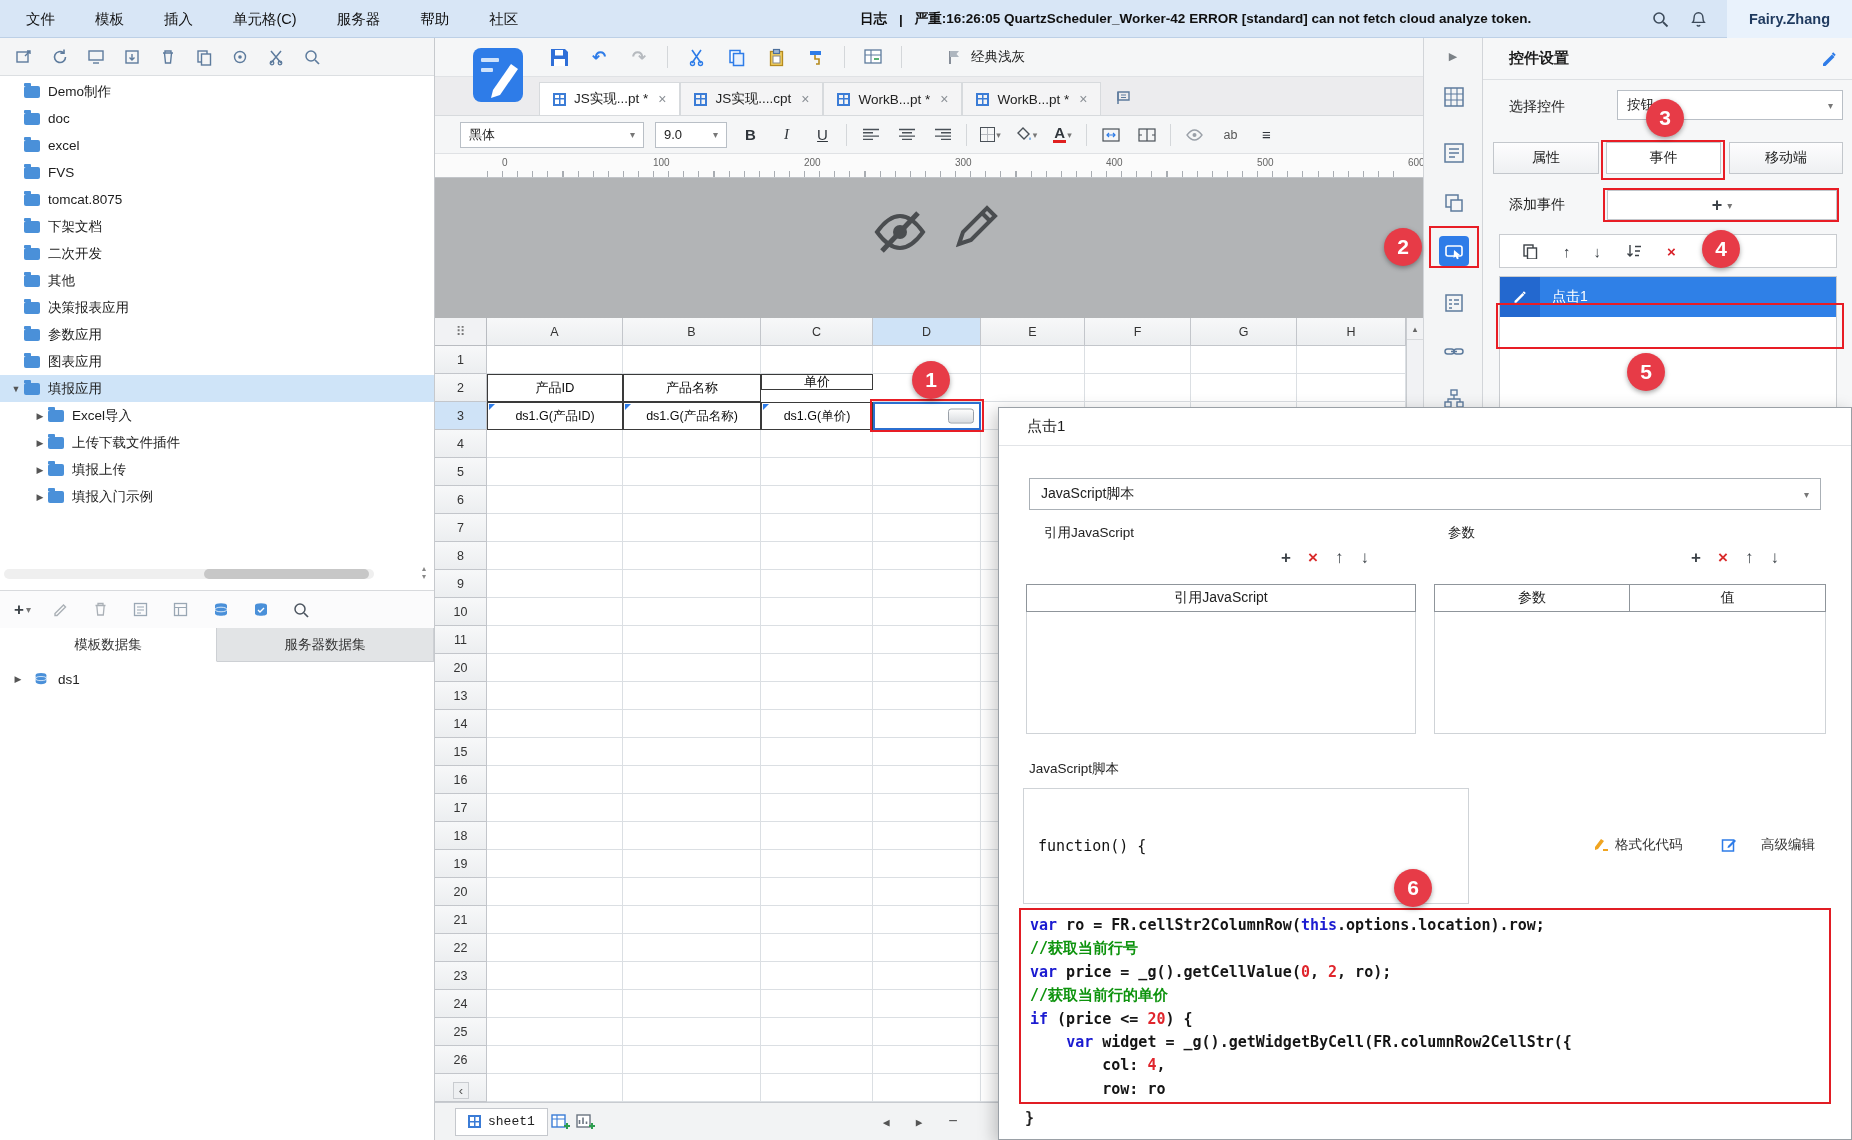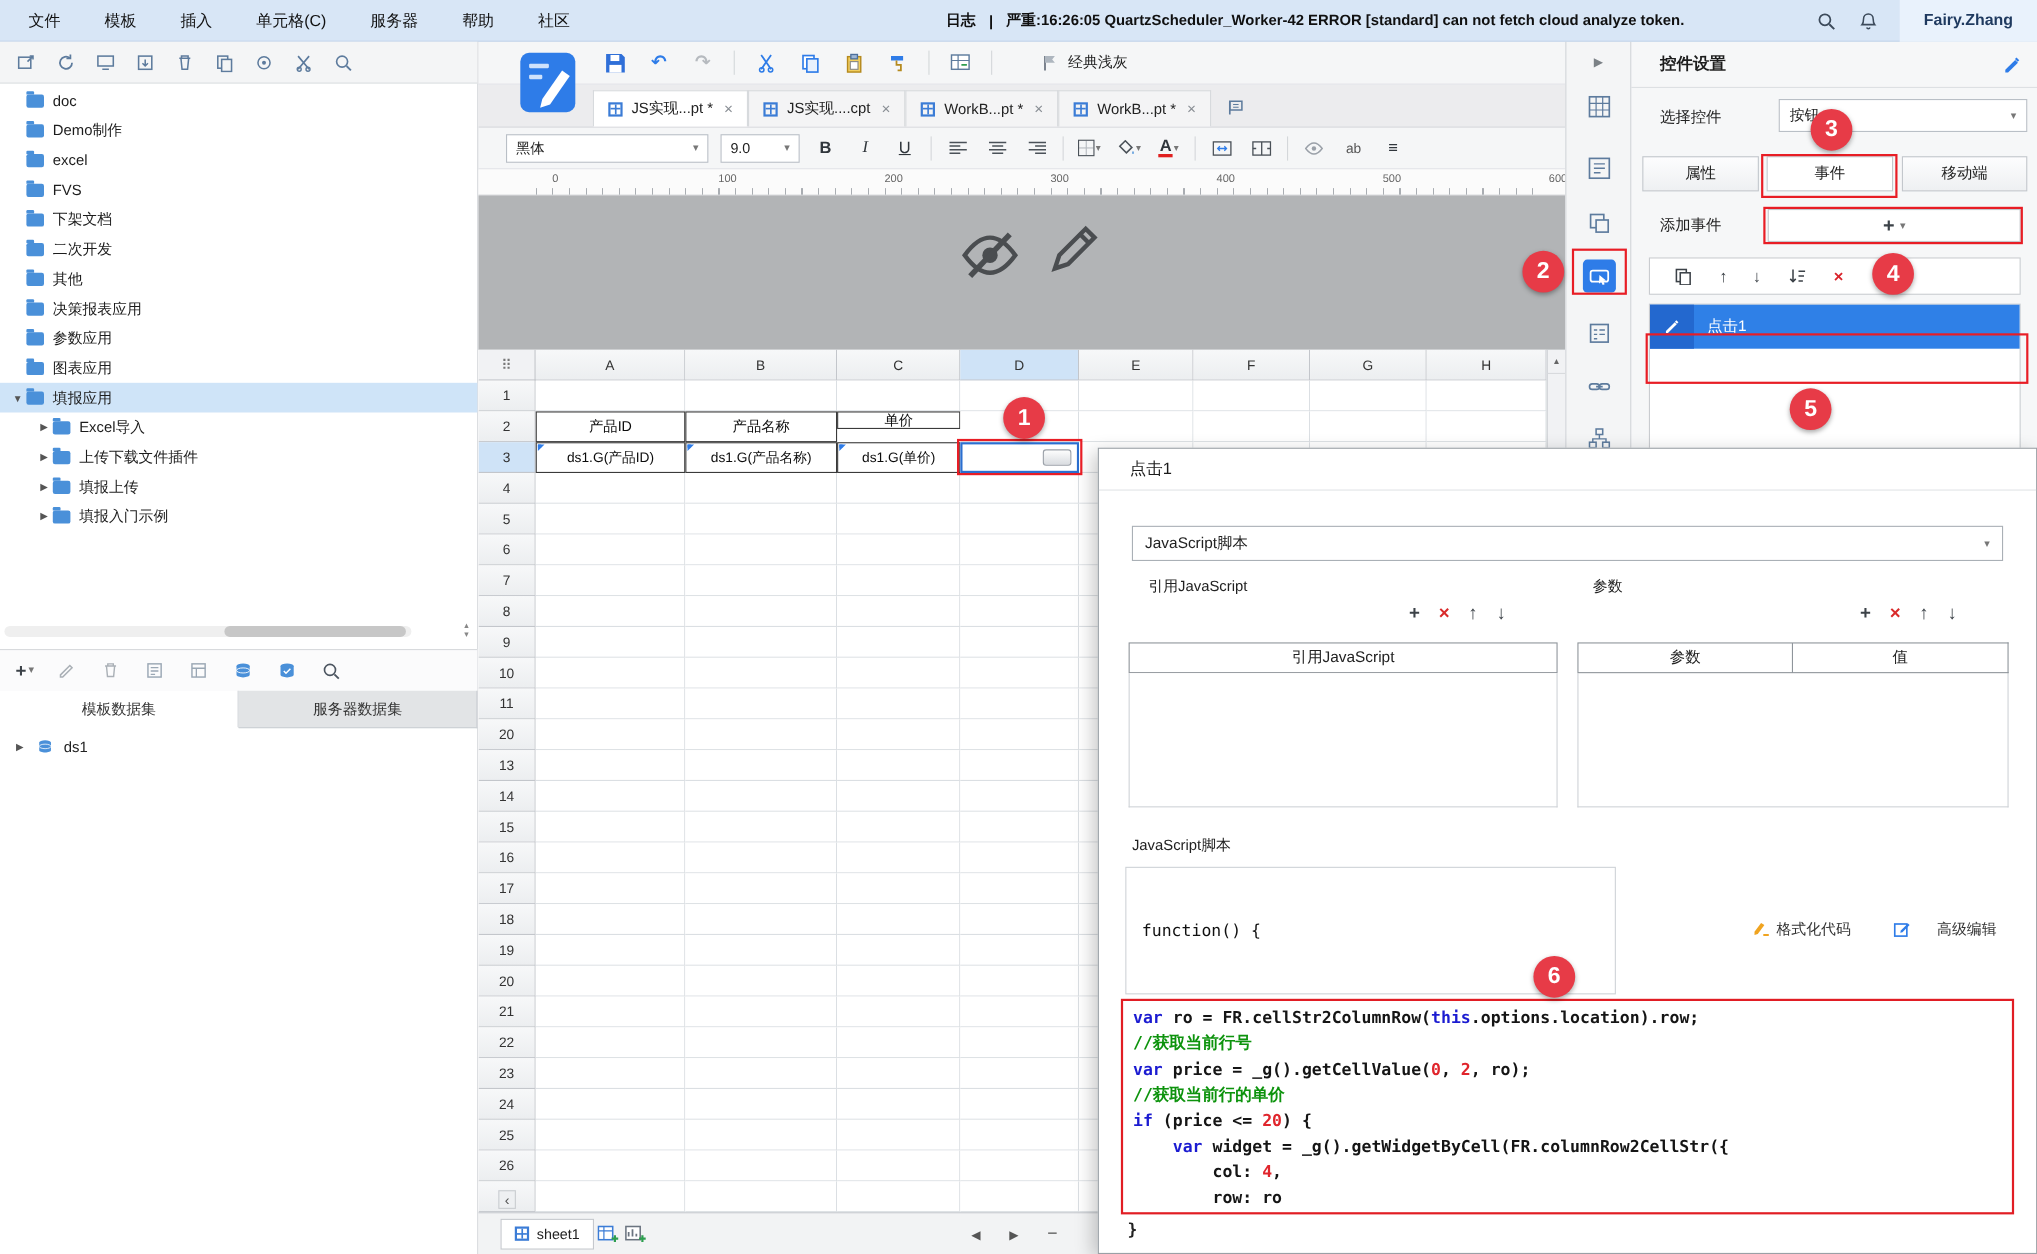--- a/index.html
+++ b/index.html
@@ -84,21 +84,21 @@
   .sp-cell { position:absolute; background:#fff; border-right:1px solid #dbdfe3; border-bottom:1px solid #dbdfe3; font-size:13px; color:#0c0c0c; display:flex; align-items:center; justify-content:center; white-space:nowrap; overflow:hidden; }
   .sp-cell.bordered { border:1px solid #3a3a3a; }
   .sp-cell.formula { font-size:12.5px; }
   .sp-cell.formula::before { content:""; position:absolute; left:1px; top:1px; border:3px solid transparent; border-left-color:#2e7ce8; border-top-color:#2e7ce8; }
   .sp-cell.selected { border:2px solid #2b6fd0; }
   .cell-widget { position:absolute; right:5px; top:50%; transform:translateY(-50%); width:26px; height:15px; background:linear-gradient(#fdfdfd,#d9dce0); border:1px solid #9aa0a8; border-radius:3px; }
   .sheet-vscroll { position:absolute; top:280px; left:971px; width:17px; height:784px; background:#f1f2f4; border-left:1px solid #c9ccd0; }
   .vs-up { height:22px; display:flex; align-items:center; justify-content:center; font-size:9px; color:#666; border-bottom:1px solid #d8dadd; }
   .sheet-back { position:absolute; left:18px; top:1044px; width:16px; height:17px; background:#eef0f2; border:1px solid #c9ccd0; color:#555; font-size:13px; display:flex; align-items:center; justify-content:center; z-index:6; }
 
-  .sheet-bar { position:absolute; top:1064px; left:0; right:0; height:38px; background:#f2f3f4; border-top:1px solid #c8cbd0; display:flex; align-items:center; gap:1px; padding-left:20px; }
+  .sheet-bar { position:absolute; top:1064px; left:0; right:0; height:38px; background:#f2f3f4; border-top:1px solid #c8cbd0; display:flex; align-items:center; gap:1px; padding-left:20px;font-family:Liberation Mono, monospace; }
   .sheet-tab { height:28px; background:#fff; border:1px solid #c5c8cd; display:flex; align-items:center; gap:7px; padding:0 12px; font-size:13px; }
   .sheet-nav { position:absolute; left:448px; top:0; height:38px; display:flex; align-items:center; gap:26px; color:#555; }
   .sheet-nav .sn { font-size:11px; } .sheet-nav .snm { font-size:16px; }
 
   
   .icon-strip { position:absolute; left:1423px; top:38px; width:59px; height:1102px; background:#f4f5f6; border-left:1px solid #d2d5d9; }
   .strip-collapse { position:absolute; top:12px; left:0; right:0; text-align:center; color:#7b8186; font-size:11px; }
   .strip-ic { position:absolute; left:15px; width:30px; height:30px; display:flex; align-items:center; justify-content:center; }
   .strip-ic.sel { background:#2e7ce8; border-radius:4px; }
 
@@ -232,36 +232,41 @@
         <svg width="18" height="18" viewBox="0 0 18 18">
           <circle cx="8" cy="8" r="5" fill="none" stroke="#5d7b9d" stroke-width="1.5"></circle>
           <path d="M12 12l4 4" stroke="#5d7b9d" stroke-width="1.7"></path>
         </svg>
       </span>
   </div>
   <div class="file-tree">
       <div class="tree-row" style="padding-left: 8px;">
         <div class="tree-arrow"></div>
         <div class="folder-ic"></div>
-        <div class="tree-label">doc</div>
+        <div class="tree-label">Demo制作</div>
       </div>
       <div class="tree-row" style="padding-left: 8px;">
         <div class="tree-arrow"></div>
         <div class="folder-ic"></div>
-        <div class="tree-label">Demo制作</div>
+        <div class="tree-label">doc</div>
       </div>
       <div class="tree-row" style="padding-left: 8px;">
         <div class="tree-arrow"></div>
         <div class="folder-ic"></div>
         <div class="tree-label">excel</div>
       </div>
       <div class="tree-row" style="padding-left: 8px;">
         <div class="tree-arrow"></div>
         <div class="folder-ic"></div>
         <div class="tree-label">FVS</div>
+      </div>
+      <div class="tree-row" style="padding-left: 8px;">
+        <div class="tree-arrow"></div>
+        <div class="folder-ic"></div>
+        <div class="tree-label">tomcat.8075</div>
       </div>
       <div class="tree-row" style="padding-left: 8px;">
         <div class="tree-arrow"></div>
         <div class="folder-ic"></div>
         <div class="tree-label">下架文档</div>
       </div>
       <div class="tree-row" style="padding-left: 8px;">
         <div class="tree-arrow"></div>
         <div class="folder-ic"></div>
         <div class="tree-label">二次开发</div>

